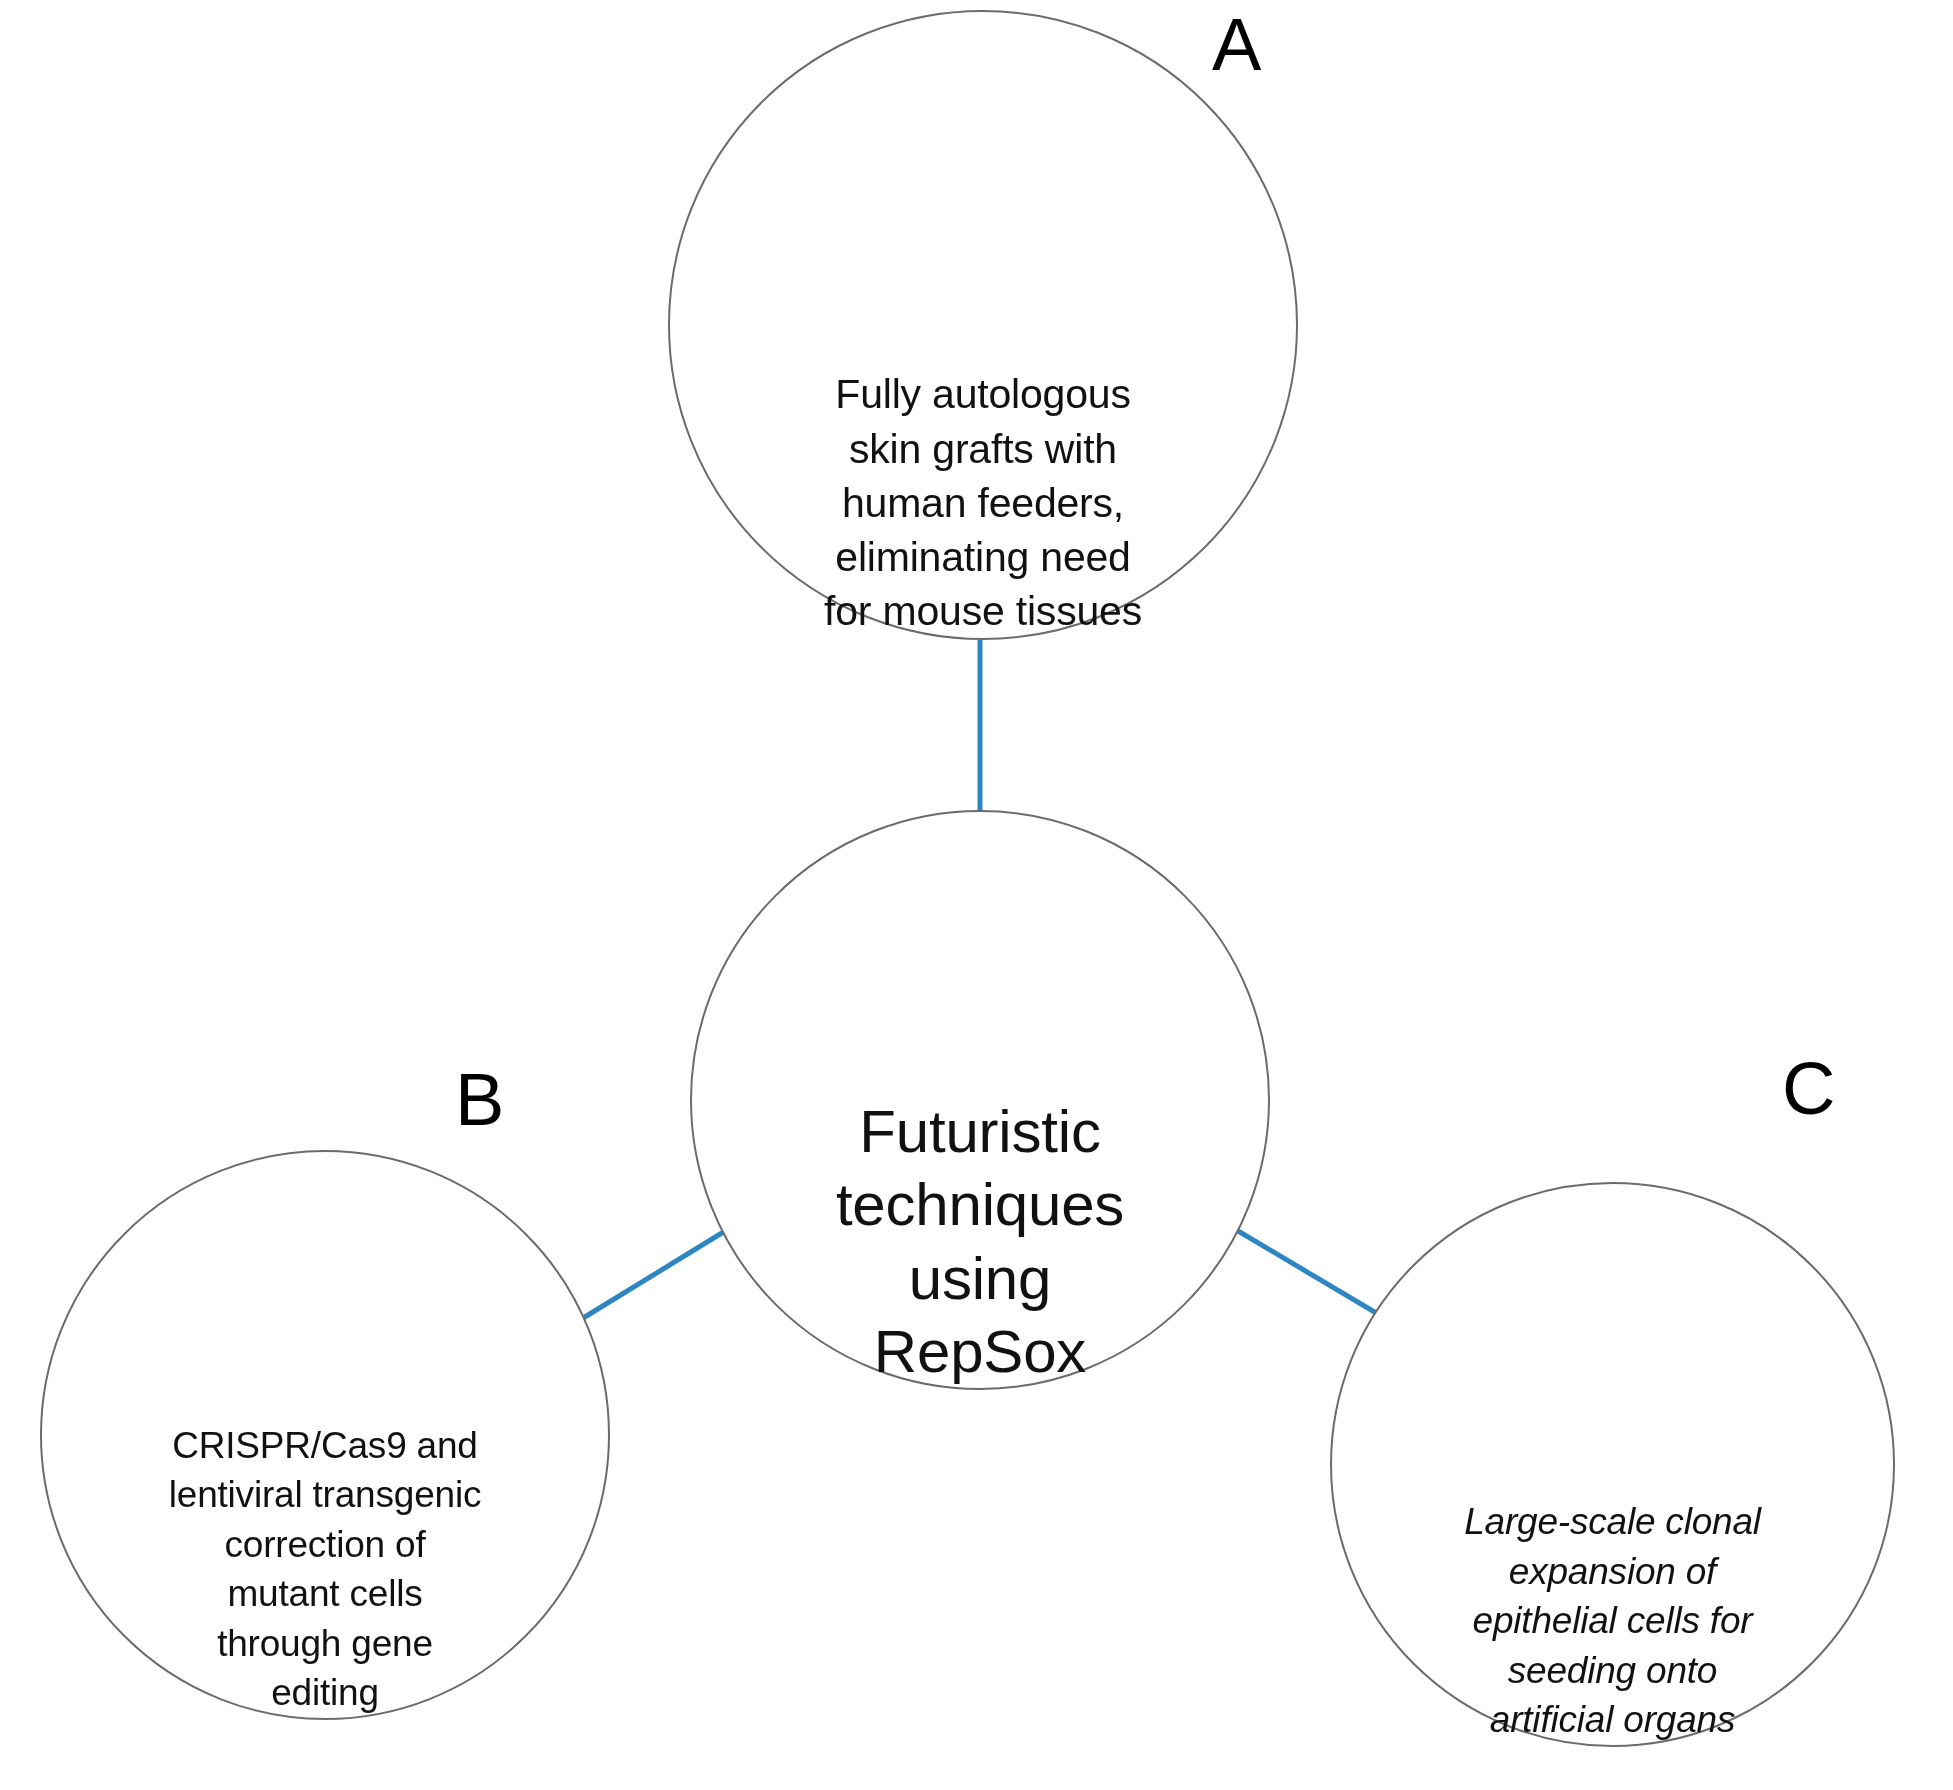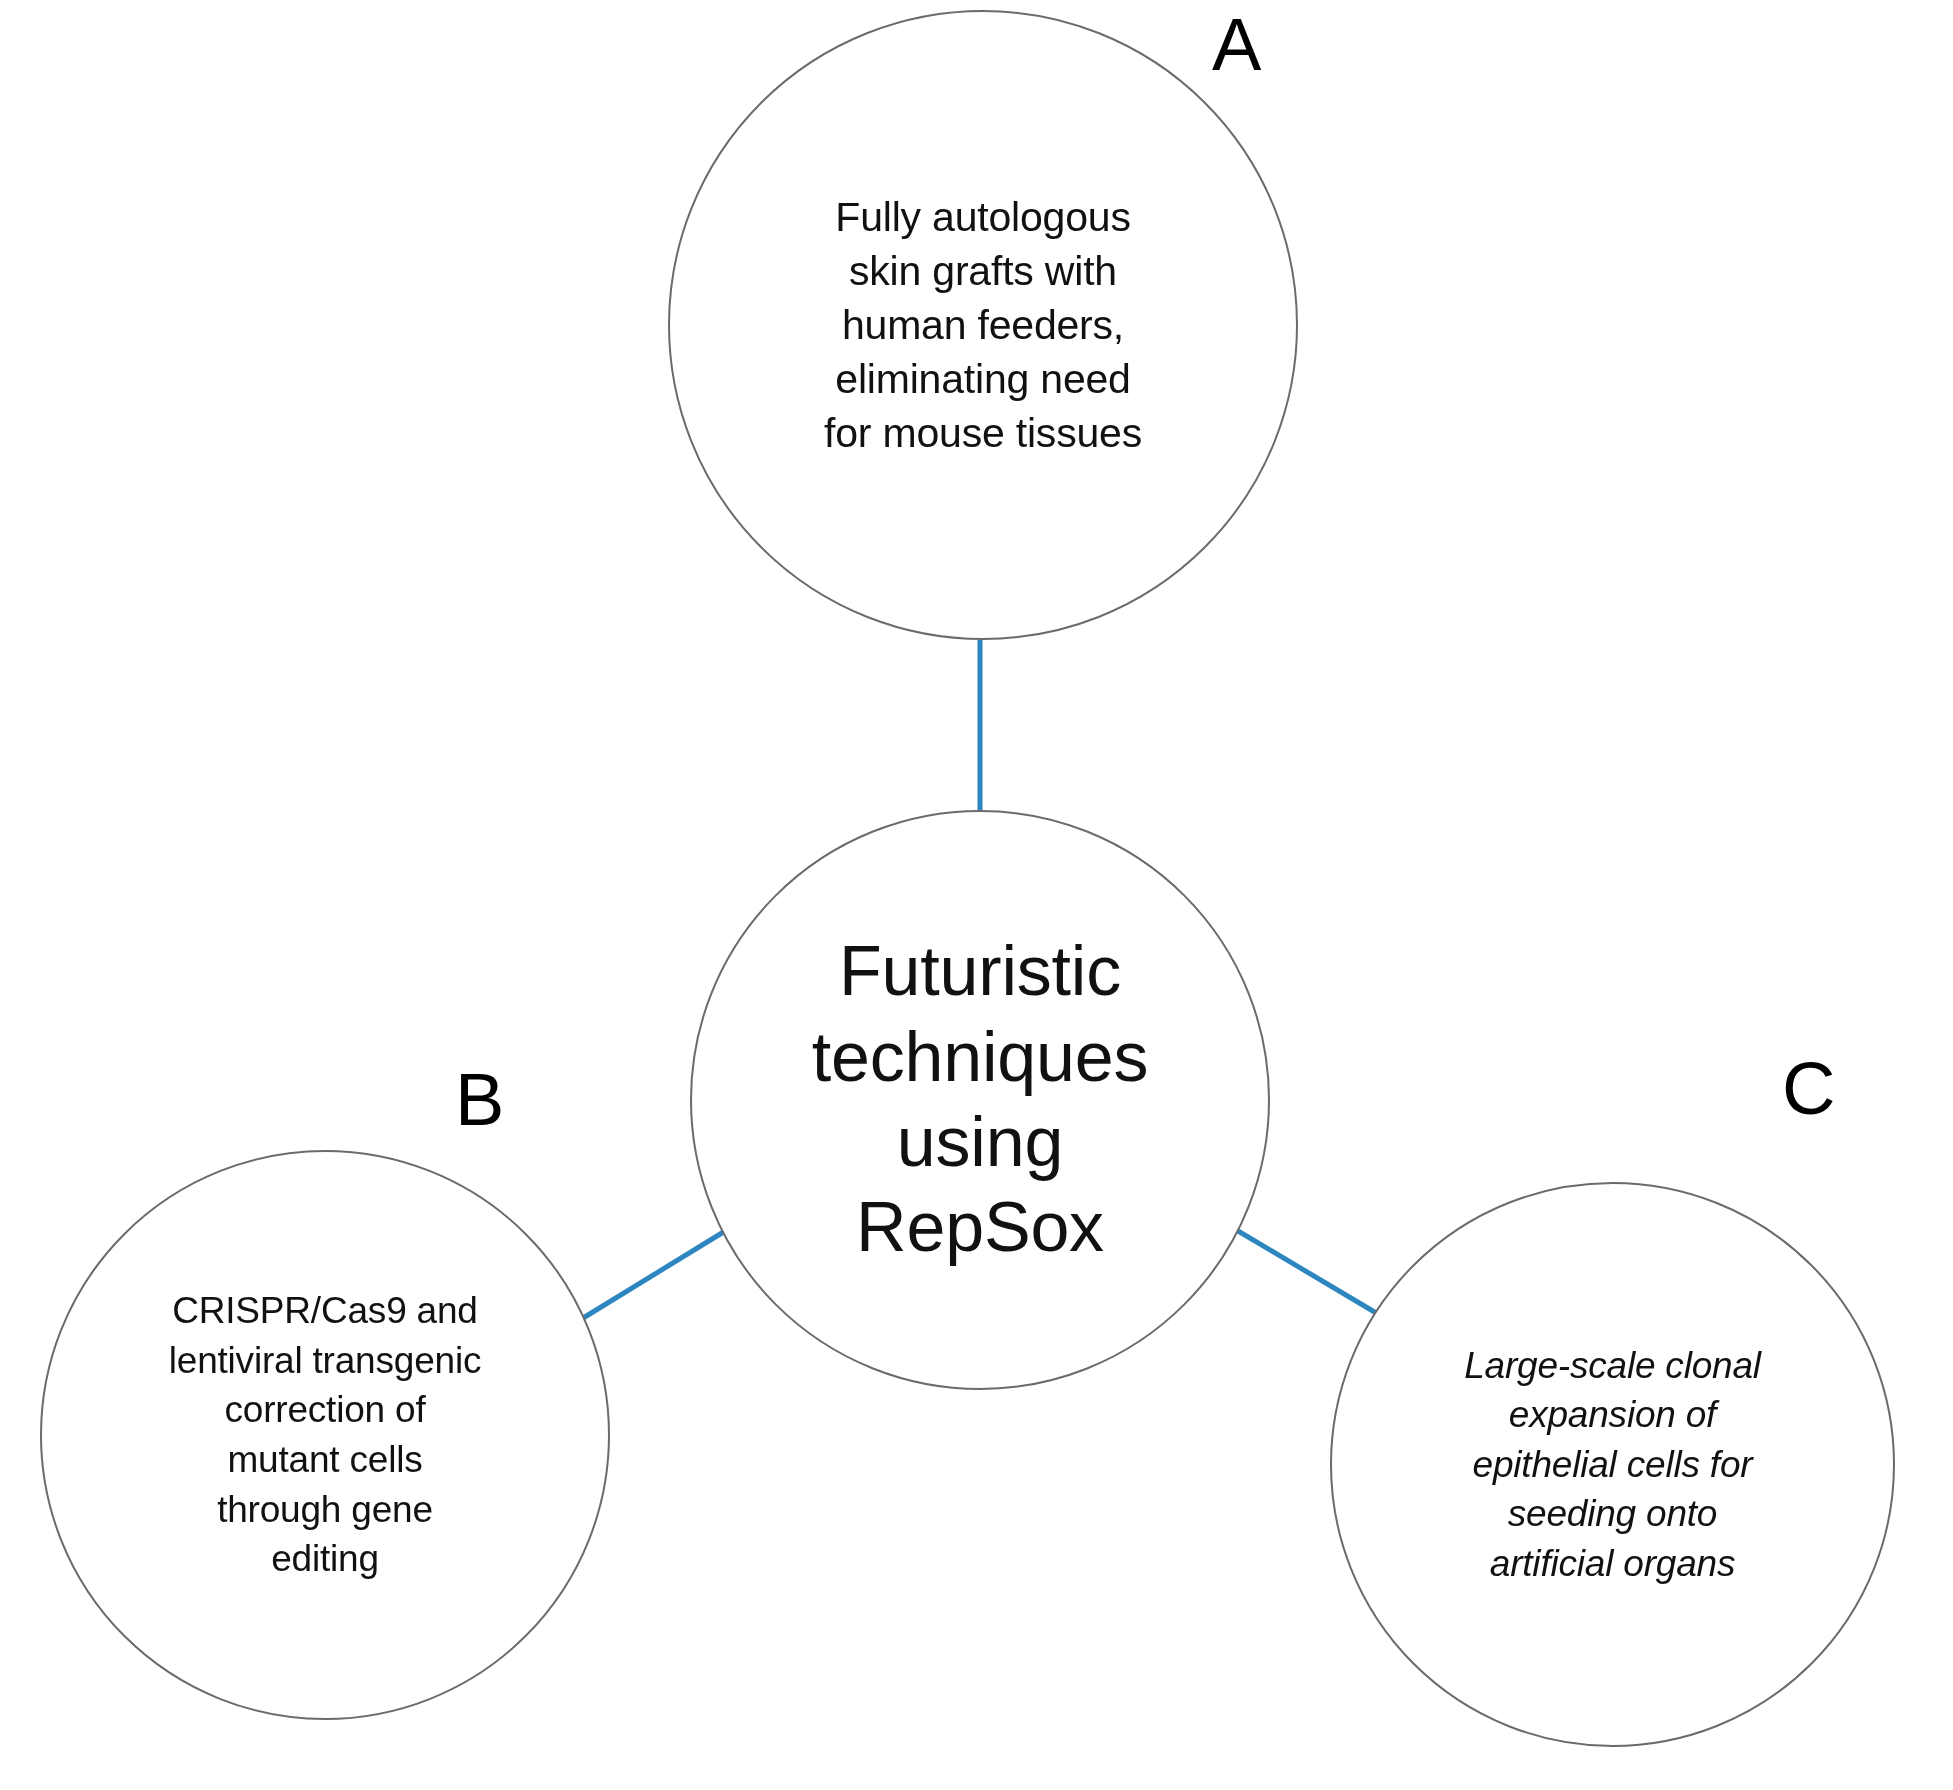--- a/index.html
+++ b/index.html
@@ -23,41 +23,41 @@
     height: 1790px;
     z-index: 1;
   }
   .node {
     position: absolute;
     border-radius: 50%;
     background: #ffffff;
     border: 2px solid #6b6b6b;
     box-sizing: border-box;
     display: flex;
-    align-items: center;
+    align-items: flex-end;
     justify-content: center;
     z-index: 2;
   }
   .node-text {
     text-align: center;
     color: #111111;
     line-height: 1.18;
     white-space: pre-line;
     padding: 0 8px;
     letter-spacing: -0.2px;
   }
   
   #node-center {
     left: 690px;
     top: 810px;
     width: 580px;
     height: 580px;
   }
   #node-center .node-text {
-    font-size: 70px;
+    font-size: 60px;
     line-height: 1.22;
   }
   
   #node-a {
     left: 668px;
     top: 10px;
     width: 630px;
     height: 630px;
   }
   #node-a .node-text {

